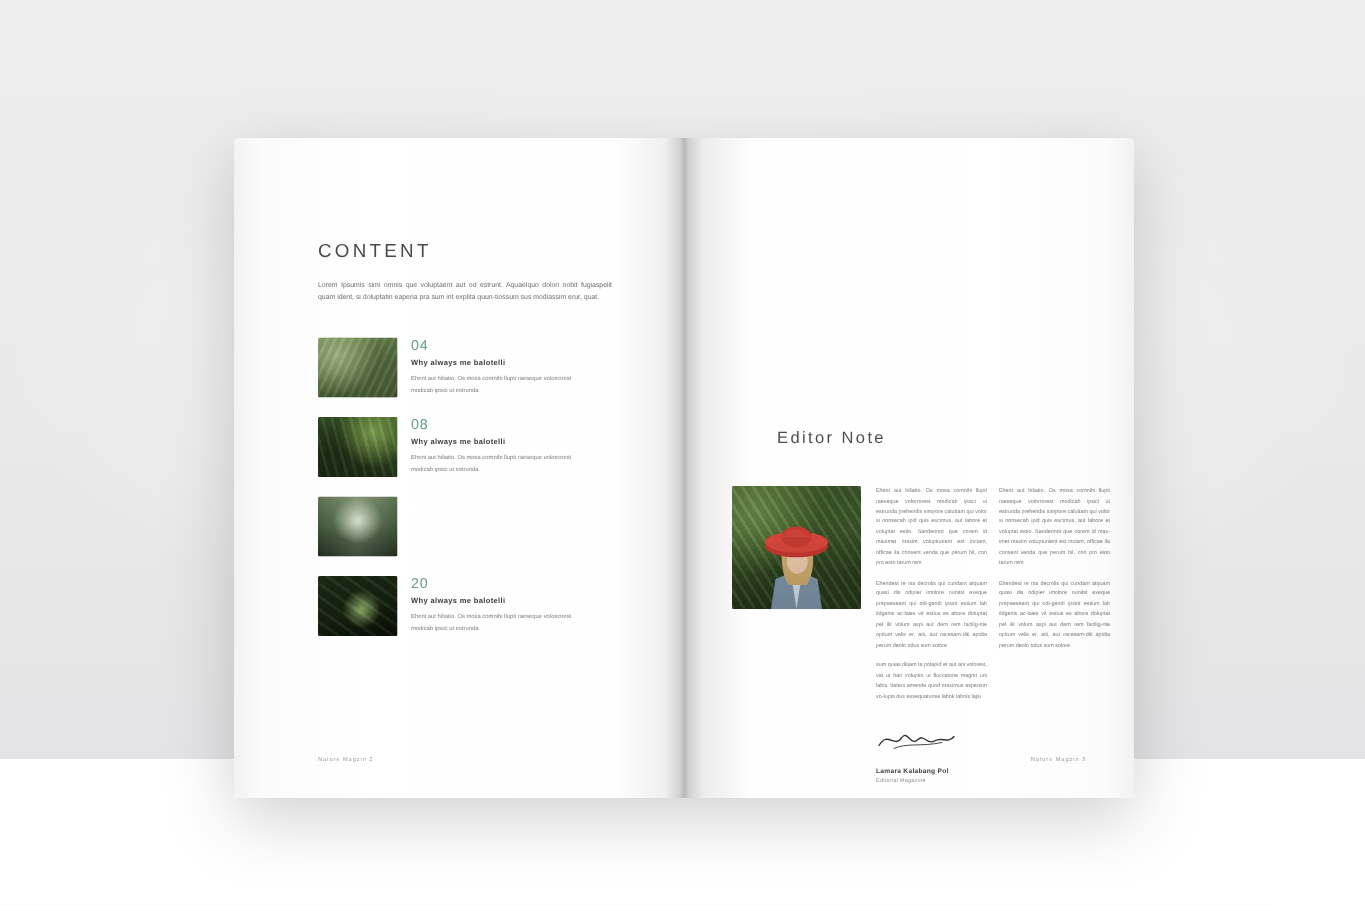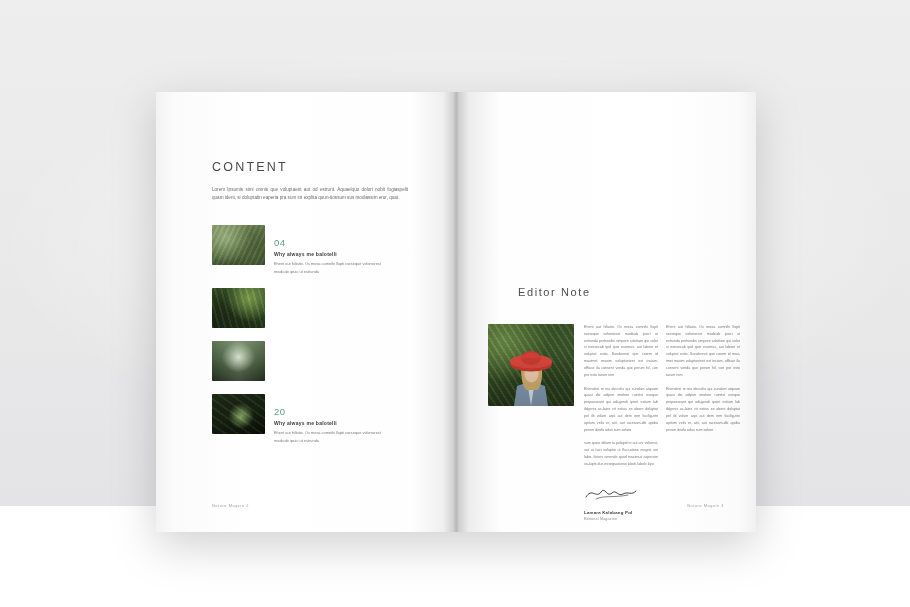--- a/index.html
+++ b/index.html
@@ -123,21 +123,20 @@
     margin-left: 9px;
     padding-top: 1px;
   }
 
   .toc-num {
     font-size: 9.5px;
     color: #5f9e86;
     letter-spacing: 0.5px;
     line-height: 1;
     margin-bottom: 4px;
-    margin-top: 12px;
   }
 
   .toc-head {
     font-size: 5px;
     font-weight: bold;
     color: #3b3b3b;
     letter-spacing: 0.25px;
     margin-bottom: 3px;
   }
 
@@ -280,20 +279,25 @@
           </div>
 
           <div class="toc-item">
             <div class="toc-thumb">
               <div class="img-fill" style="background:
                 radial-gradient(circle at 70% 25%, #7fa04e 0%, rgba(127,160,78,0) 50%),
                 radial-gradient(circle at 20% 80%, #1d2a14 0%, rgba(29,42,20,0) 55%),
                 linear-gradient(200deg,#41602c 0%, #29401c 50%, #121d0c 100%);"></div>
               <div class="img-fill" style="background:
                 repeating-linear-gradient(75deg, rgba(255,255,255,0.06) 0 2px, rgba(0,0,0,0.08) 2px 6px);"></div>
+            </div>
+            <div class="toc-text">
+              <div class="toc-num">08</div>
+              <div class="toc-head">Why always me balotelli</div>
+              <div class="toc-body">Ehent aut hiliatio. Os mosa comnihi llupti raeseque volorrorest modicab ipsici ut estrunda</div>
             </div>
           </div>
 
           <div class="toc-item">
             <div class="toc-thumb">
               <div class="img-fill" style="background:
                 radial-gradient(ellipse at 50% 40%, #cfd9c4 0%, rgba(207,217,196,0) 45%),
                 linear-gradient(180deg,#6d855f 0%, #526c4a 40%, #253320 100%);"></div>
               <div class="img-fill" style="background:
                 linear-gradient(90deg, rgba(0,0,0,0.25) 0%, rgba(255,255,255,0.22) 47%, rgba(255,255,255,0.22) 53%, rgba(0,0,0,0.25) 100%);

